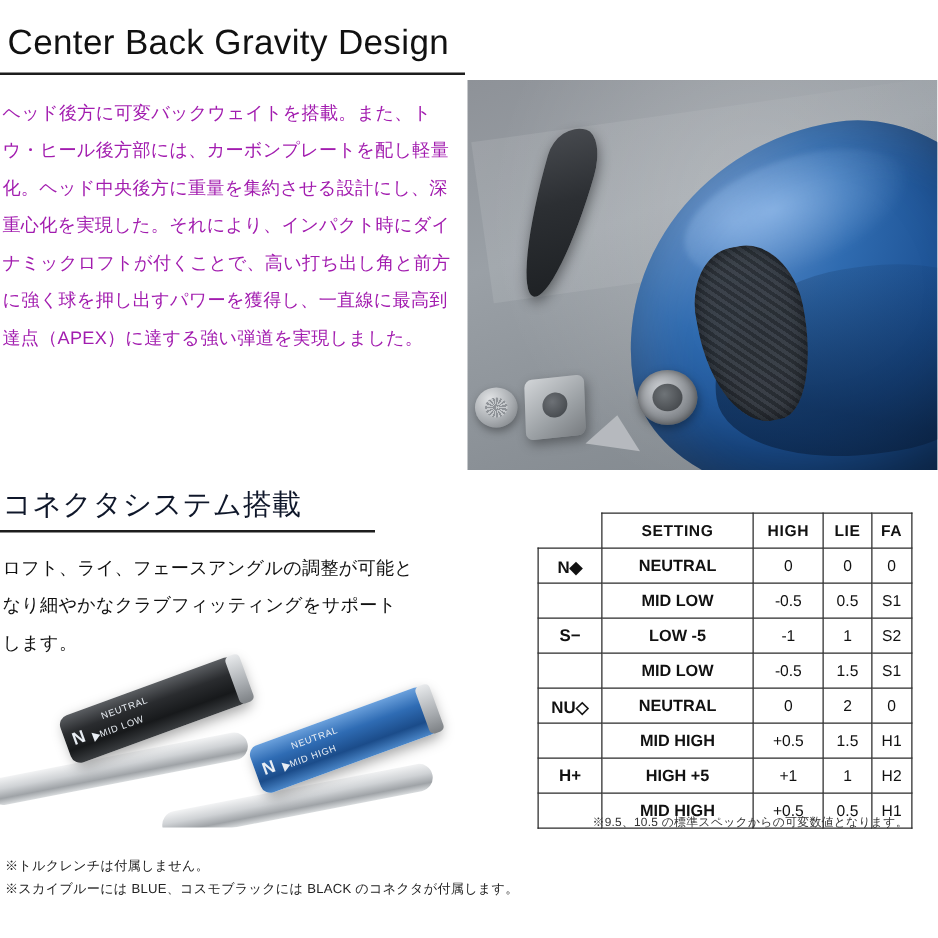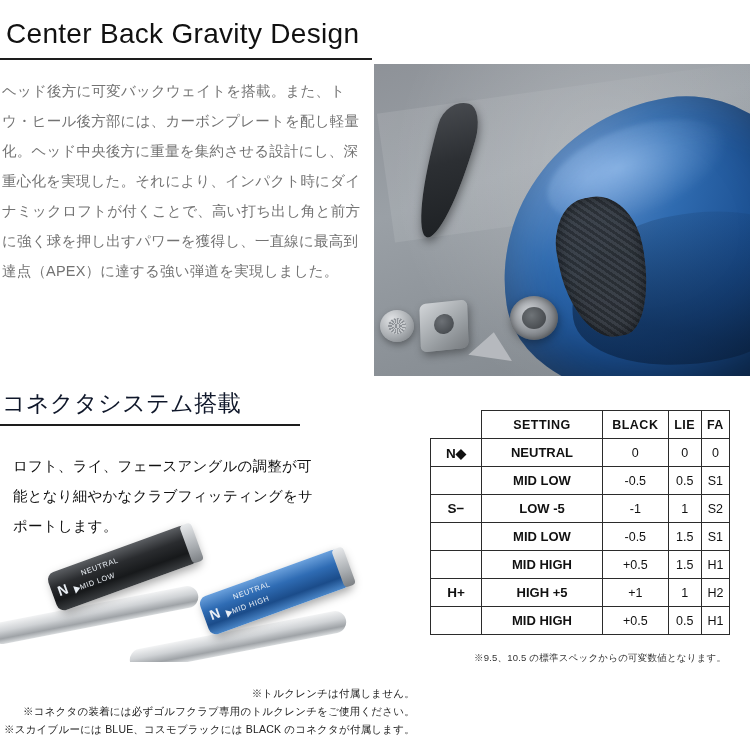--- a/index.html
+++ b/index.html
@@ -38,21 +38,21 @@
 
   
   .body-copy {
     position: absolute;
     left: 2px;
     top: 76px;
     width: 360px;
     font-size: 14.5px;
     line-height: 30px;
     letter-spacing: 0.2px;
-    color: #737373;
+    color: #a21caf;
   }
   .body-copy p { margin: 0; }
 
   
   .photo {
     position: absolute;
     left: 374px;
     top: 64px;
     width: 376px;
     height: 312px;
@@ -210,21 +210,21 @@
   .sub-copy {
     position: absolute;
     left: 2px;
     top: 440px;
     width: 330px;
     font-size: 14.5px;
     line-height: 30px;
     letter-spacing: 0.2px;
     color: #111;
   }
-  .sub-copy p { margin: 11px; }
+  .sub-copy p { margin: 0; }
 
   
   .conn-photo {
     position: absolute;
     left: 0px;
     top: 512px;
     width: 420px;
     height: 150px;
     overflow: hidden;
   }
@@ -330,21 +330,21 @@
   
   .footnotes {
     position: absolute;
     left: 4px;
     top: 684px;
     font-size: 10.5px;
     line-height: 18px;
     color: #222;
     letter-spacing: 0.2px;
   }
-  .footnotes div { white-space: nowrap; text-align: right; }
+  .footnotes div { white-space: nowrap; }
 </style>
 </head>
 <body>
 
 <div class="heading1">Center Back Gravity Design</div>
 <div class="rule1"></div>
 
 <div class="body-copy">
   <p>ヘッド後方に可変バックウェイトを搭載。また、トウ・ヒール後方部には、カーボンプレートを配し軽量化。ヘッド中央後方に重量を集約させる設計にし、深重心化を実現した。それにより、インパクト時にダイナミックロフトが付くことで、高い打ち出し角と前方に強く球を押し出すパワーを獲得し、一直線に最高到達点（APEX）に達する強い弾道を実現しました。</p>
 </div>
@@ -387,21 +387,21 @@
   <div class="lbl t1">NEUTRAL</div>
   <div class="lbl t2">MID HIGH</div>
   <div class="ring"></div>
 </div>
 
 <table class="spec-table">
   <thead>
     <tr>
       <th class="blank"></th>
       <th>SETTING</th>
-      <th>BLACK</th>
+      <th>HIGH</th>
       <th>LIE</th>
       <th>FA</th>
     </tr>
   </thead>
   <tbody id="spec-body">
       <tr>
         <td class="pos">N◆</td>
         <td class="setting">NEUTRAL</td>
         <td>0</td>
         <td>0</td>
@@ -422,20 +422,27 @@
         <td>S2</td>
       </tr>
       <tr>
         <td class="pos"></td>
         <td class="setting">MID LOW</td>
         <td>-0.5</td>
         <td>1.5</td>
         <td>S1</td>
       </tr>
       <tr>
+        <td class="pos">NU◇</td>
+        <td class="setting">NEUTRAL</td>
+        <td>0</td>
+        <td>2</td>
+        <td>0</td>
+      </tr>
+      <tr>
         <td class="pos"></td>
         <td class="setting">MID HIGH</td>
         <td>+0.5</td>
         <td>1.5</td>
         <td>H1</td>
       </tr>
       <tr>
         <td class="pos">H+</td>
         <td class="setting">HIGH +5</td>
         <td>+1</td>
@@ -448,15 +455,14 @@
         <td>+0.5</td>
         <td>0.5</td>
         <td>H1</td>
       </tr>
     </tbody>
 </table>
 <div class="spec-note">※9.5、10.5 の標準スペックからの可変数値となります。</div>
 
 <div class="footnotes">
   <div>※トルクレンチは付属しません。</div>
-  <div>※コネクタの装着には必ずゴルフクラブ専用のトルクレンチをご使用ください。</div>
   <div>※スカイブルーには BLUE、コスモブラックには BLACK のコネクタが付属します。</div>
 </div>
 
 </body></html>

